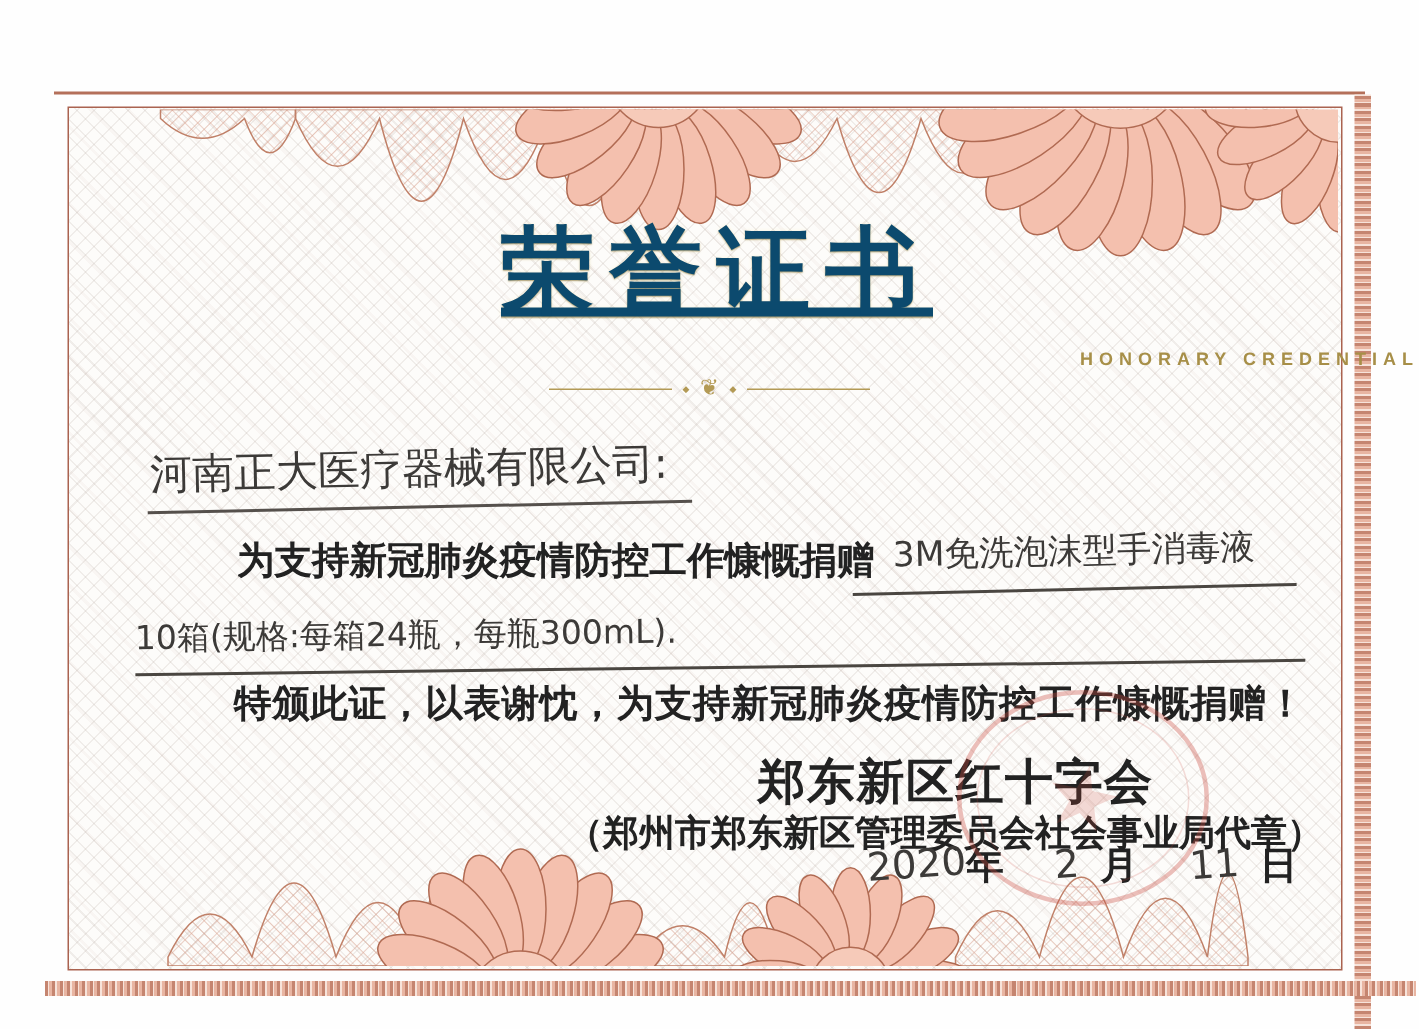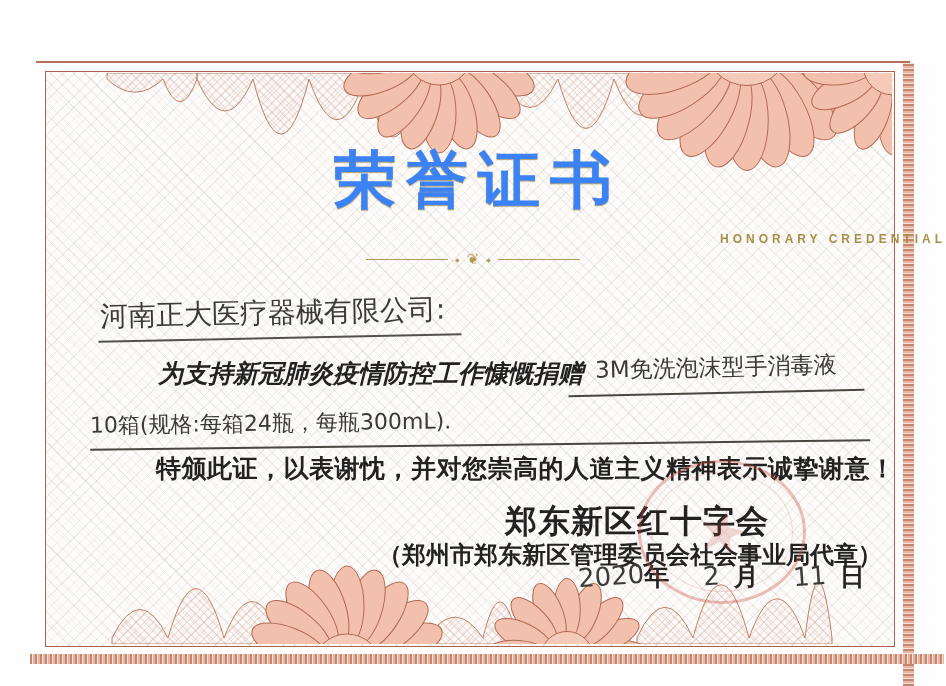--- a/index.html
+++ b/index.html
@@ -31,39 +31,40 @@
       repeating-linear-gradient(45deg, rgba(195,160,148,.07) 0 2px, transparent 2px 18px);
   }
   .decor-top{position:absolute;left:47px;top:73px;width:845px;height:120px;}
   .decor-bottom{position:absolute;left:47px;top:541px;width:845px;height:103px;transform:scaleY(-1);}
   .decor-top svg,.decor-bottom svg{width:100%;height:100%;display:block;}
 
   
   .title{
     position:absolute;left:0;right:0;top:138px;text-align:center;
     font-size:62px;font-weight:bold;letter-spacing:10px;padding-left:10px;
-    color:#3b82f6;
+    color:#0c4a6e;
     text-shadow:0 1px 1px rgba(110,88,20,.55), 0 0 3px rgba(255,242,190,.4);
+    text-decoration:underline;
   }
   .subtitle{
     position:absolute;left:0;right:0;top:232px;text-align:right;
     font-family:"Liberation Sans", sans-serif;
     font-size:12px;font-weight:bold;letter-spacing:4px;color:#a78f48;
   }
   .divider{
     position:absolute;left:0;right:0;top:252px;
     display:flex;align-items:center;justify-content:center;gap:7px;color:#b39a55;
   }
   .divider .line{width:82px;height:1px;background:#b39a55;}
   .divider .dia{font-size:6px;line-height:1;color:#b39a55;}
   .divider .orn{font-size:15px;line-height:1;color:#b39a55;}
 
   
   .print{color:#222;font-weight:bold;}
-  .intro{position:absolute;left:158px;top:357px;font-size:25px;font-style:italic;}
+  .intro{position:absolute;left:158px;top:357px;font-size:25px;}
   .closing{position:absolute;left:156px;top:452px;font-size:25px;letter-spacing:.5px;}
   .issuer{position:absolute;left:505px;top:500px;font-size:32px;letter-spacing:1px;}
   .issuer-note{position:absolute;left:378px;top:539px;font-size:24px;}
 
   
   .hand{
     font-family:"DejaVu Sans", sans-serif;
     color:#3c3a38;font-weight:400;
   }
   .recipient{
@@ -214,21 +215,21 @@
   <span class="dia">◆</span>
   <span class="orn">❦</span>
   <span class="dia">◆</span>
   <span class="line"></span>
 </div>
 
 <div class="recipient hand">河南正大医疗器械有限公司:</div>
 <div class="intro print">为支持新冠肺炎疫情防控工作慷慨捐赠</div>
 <div class="donation-item hand">3M免洗泡沫型手消毒液</div>
 <div class="donation-detail hand">10箱(规格:每箱24瓶，每瓶300mL).</div>
-<div class="closing print">特颁此证，以表谢忱，并对您崇高的人道主义精神表示诚挚谢意！</div>
+<div class="closing print">特颁此证，以表谢忱，为支持新冠肺炎疫情防控工作慷慨捐赠！</div>
 
 <div class="issuer print">郑东新区红十字会</div>
 <div class="issuer-note print">（郑州市郑东新区管理委员会社会事业局代章）</div>
 
 <div class="date-row">
   <span class="hand">2020</span>
   <span class="print">年</span>
   <span class="gap-l"></span>
   <span class="hand">2</span>
   <span class="gap-s"></span>

